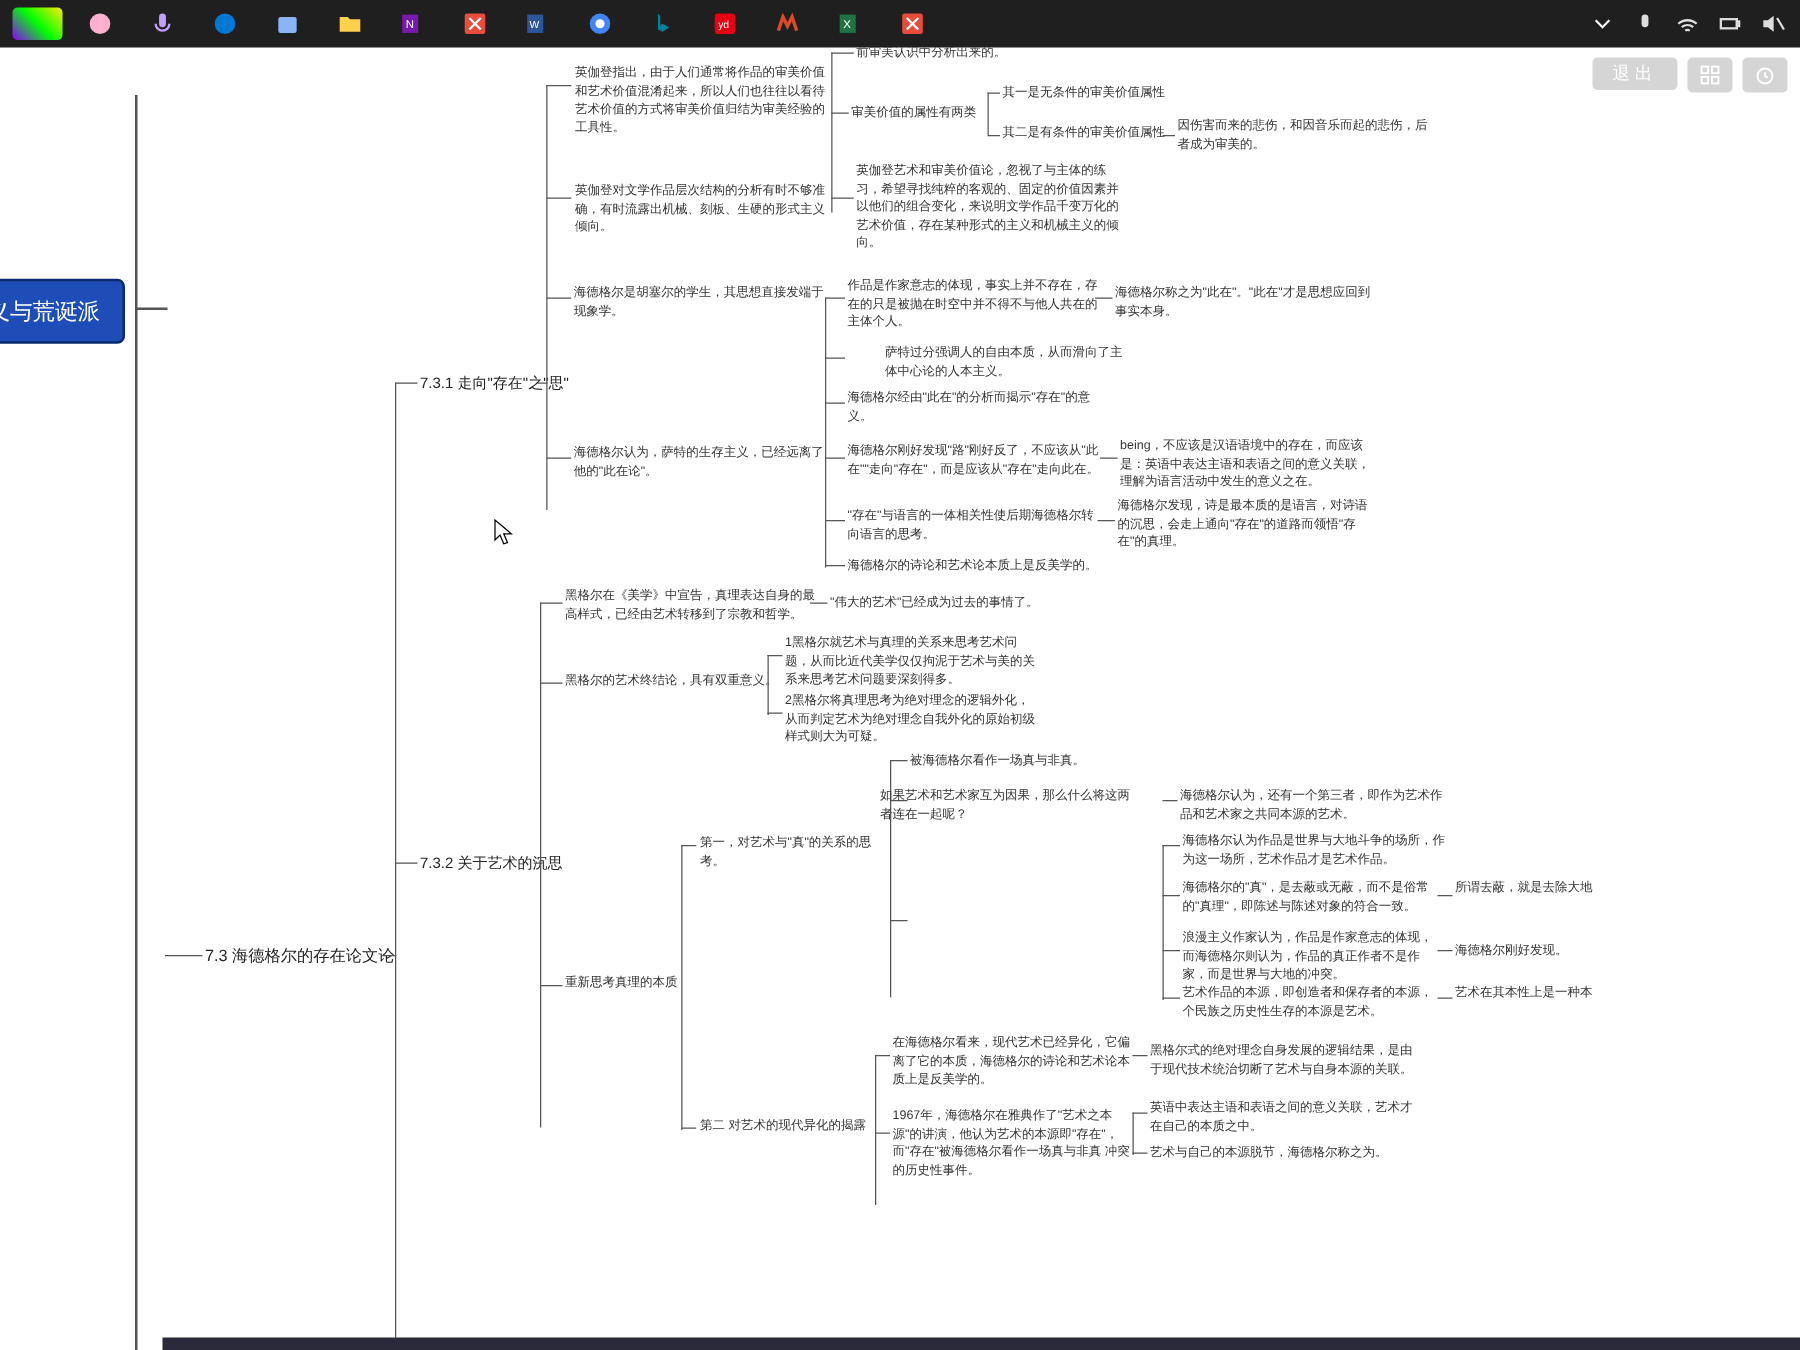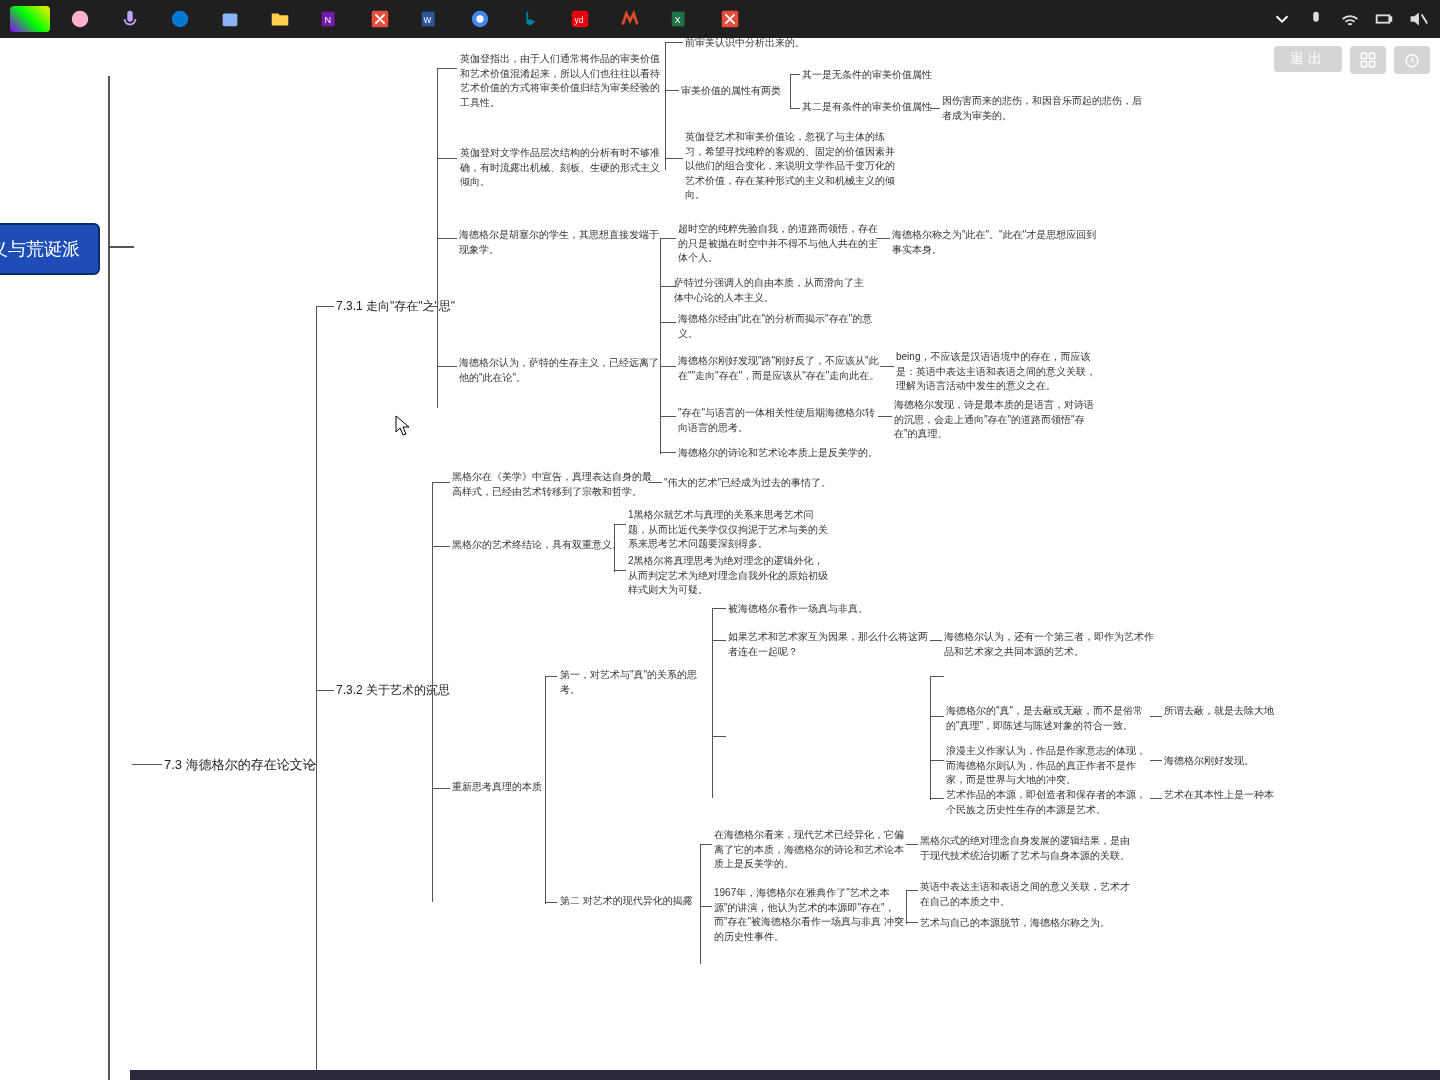--- a/index.html
+++ b/index.html
@@ -198,26 +198,26 @@
   <div class="branch-h" style="left:665px;top:120px;width:18px"></div>
   <div class="node" style="left:685px;top:92px;max-width:210px">英伽登艺术和审美价值论，忽视了与主体的练习，希望寻找纯粹的客观的、固定的价值因素并以他们的组合变化，来说明文学作品千变万化的艺术价值，存在某种形式的主义和机械主义的倾向。</div>
 
   <div class="branch-h" style="left:437px;top:200px;width:20px"></div>
   <div class="node" style="left:459px;top:190px;max-width:200px">海德格尔是胡塞尔的学生，其思想直接发端于现象学。</div>
   <div class="branch-h" style="left:437px;top:328px;width:20px"></div>
   <div class="node" style="left:459px;top:318px;max-width:200px">海德格尔认为，萨特的生存主义，已经远离了他的"此在论"。</div>
 
   <div class="branch-v" style="left:660px;top:200px;height:216px"></div>
   <div class="branch-h" style="left:660px;top:200px;width:16px"></div>
-  <div class="node" style="left:678px;top:184px;max-width:200px">超时空的纯粹先验自我，的道路而领悟，存在的只是被抛在时空中并不得不与他人共在的主体个人。</div>
+  <div class="node" style="left:678px;top:184px;max-width:200px">作品是作家意志的体现，事实上并不存在，存在的只是被抛在时空中并不得不与他人共在的主体个人。</div>
   <div class="branch-h" style="left:876px;top:200px;width:14px"></div>
   <div class="node" style="left:892px;top:190px;max-width:210px">海德格尔称之为"此在"。"此在"才是思想应回到事实本身。</div>
 
   <div class="branch-h" style="left:660px;top:248px;width:16px"></div>
-  <div class="node" style="left:674px;top:238px;max-width:195px">萨特过分强调人的自由本质，从而滑向了主体中心论的人本主义。</div>
+  <div class="node" style="left:708px;top:238px;max-width:195px">萨特过分强调人的自由本质，从而滑向了主体中心论的人本主义。</div>
   <div class="branch-h" style="left:660px;top:284px;width:16px"></div>
   <div class="node" style="left:678px;top:274px;max-width:195px">海德格尔经由"此在"的分析而揭示"存在"的意义。</div>
   <div class="branch-h" style="left:660px;top:328px;width:16px"></div>
   <div class="node" style="left:678px;top:316px;max-width:205px">海德格尔刚好发现"路"刚好反了，不应该从"此在""走向"存在"，而是应该从"存在"走向此在。</div>
   <div class="branch-h" style="left:880px;top:328px;width:14px"></div>
   <div class="node" style="left:896px;top:312px;max-width:205px">being，不应该是汉语语境中的存在，而应该是：英语中表达主语和表语之间的意义关联，理解为语言活动中发生的意义之在。</div>
   <div class="branch-h" style="left:660px;top:378px;width:16px"></div>
   <div class="node" style="left:678px;top:368px;max-width:200px">"存在"与语言的一体相关性使后期海德格尔转向语言的思考。</div>
   <div class="branch-h" style="left:878px;top:378px;width:14px"></div>
   <div class="node" style="left:894px;top:360px;max-width:205px">海德格尔发现，诗是最本质的是语言，对诗语的沉思，会走上通向"存在"的道路而领悟"存在"的真理。</div>
@@ -246,28 +246,29 @@
   <div class="node" style="left:452px;top:742px">重新思考真理的本质</div>
 
   <div class="branch-v" style="left:545px;top:638px;height:228px"></div>
   <div class="branch-h" style="left:545px;top:638px;width:12px"></div>
   <div class="node" style="left:560px;top:630px;max-width:155px">第一，对艺术与"真"的关系的思考。</div>
 
   <div class="branch-v" style="left:712px;top:570px;height:190px"></div>
   <div class="branch-h" style="left:712px;top:570px;width:14px"></div>
   <div class="node" style="left:728px;top:564px">被海德格尔看作一场真与非真。</div>
   <div class="branch-h" style="left:712px;top:602px;width:14px"></div>
-  <div class="node" style="left:728px;top:592px;max-width:200px">如果艺术和艺术家互为因果，那么什么将这两者连在一起呢？</div>
+  <div class="node" style="left:704px;top:592px;max-width:200px">如果艺术和艺术家互为因果，那么什么将这两者连在一起呢？</div>
   <div class="branch-h" style="left:930px;top:602px;width:12px"></div>
   <div class="node" style="left:944px;top:592px;max-width:210px">海德格尔认为，还有一个第三者，即作为艺术作品和艺术家之共同本源的艺术。</div>
 
   <div class="branch-h" style="left:712px;top:698px;width:14px"></div>
 
   <div class="branch-v" style="left:930px;top:638px;height:124px"></div>
   <div class="branch-h" style="left:930px;top:638px;width:14px"></div>
+  <div class="node" style="left:946px;top:628px;max-width:210px">海德格尔认为作品是世界与大地斗争的场所，作为这一场所，艺术作品才是艺术作品。</div>
   <div class="branch-h" style="left:930px;top:678px;width:14px"></div>
   <div class="node" style="left:946px;top:666px;max-width:205px">海德格尔的"真"，是去蔽或无蔽，而不是俗常的"真理"，即陈述与陈述对象的符合一致。</div>
   <div class="branch-h" style="left:1150px;top:678px;width:12px"></div>
   <div class="node" style="left:1164px;top:666px;max-width:115px">所谓去蔽，就是去除大地</div>
   <div class="branch-h" style="left:930px;top:722px;width:14px"></div>
   <div class="node" style="left:946px;top:706px;max-width:205px">浪漫主义作家认为，作品是作家意志的体现，而海德格尔则认为，作品的真正作者不是作家，而是世界与大地的冲突。</div>
   <div class="branch-h" style="left:1150px;top:722px;width:12px"></div>
   <div class="node" style="left:1164px;top:716px">海德格尔刚好发现。</div>
   <div class="branch-h" style="left:930px;top:760px;width:14px"></div>
   <div class="node" style="left:946px;top:750px;max-width:205px">艺术作品的本源，即创造者和保存者的本源，个民族之历史性生存的本源是艺术。</div>

